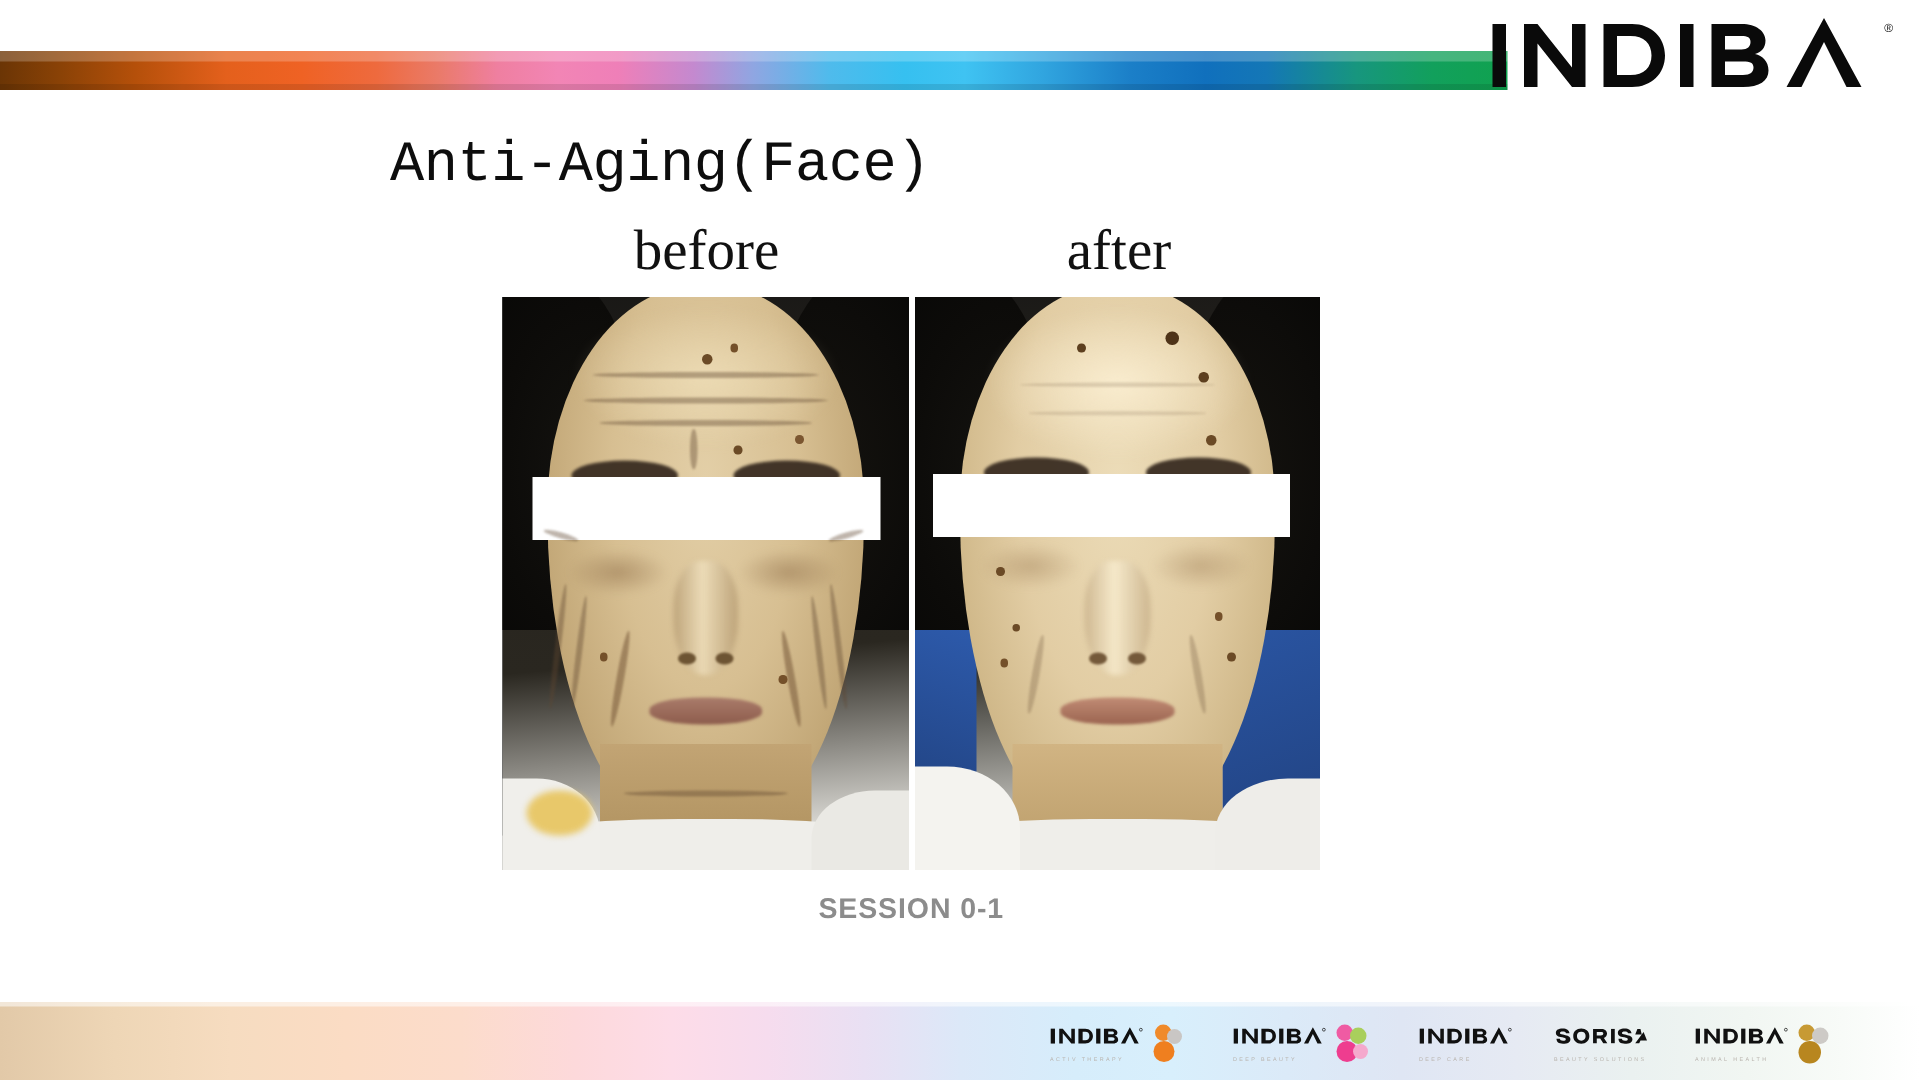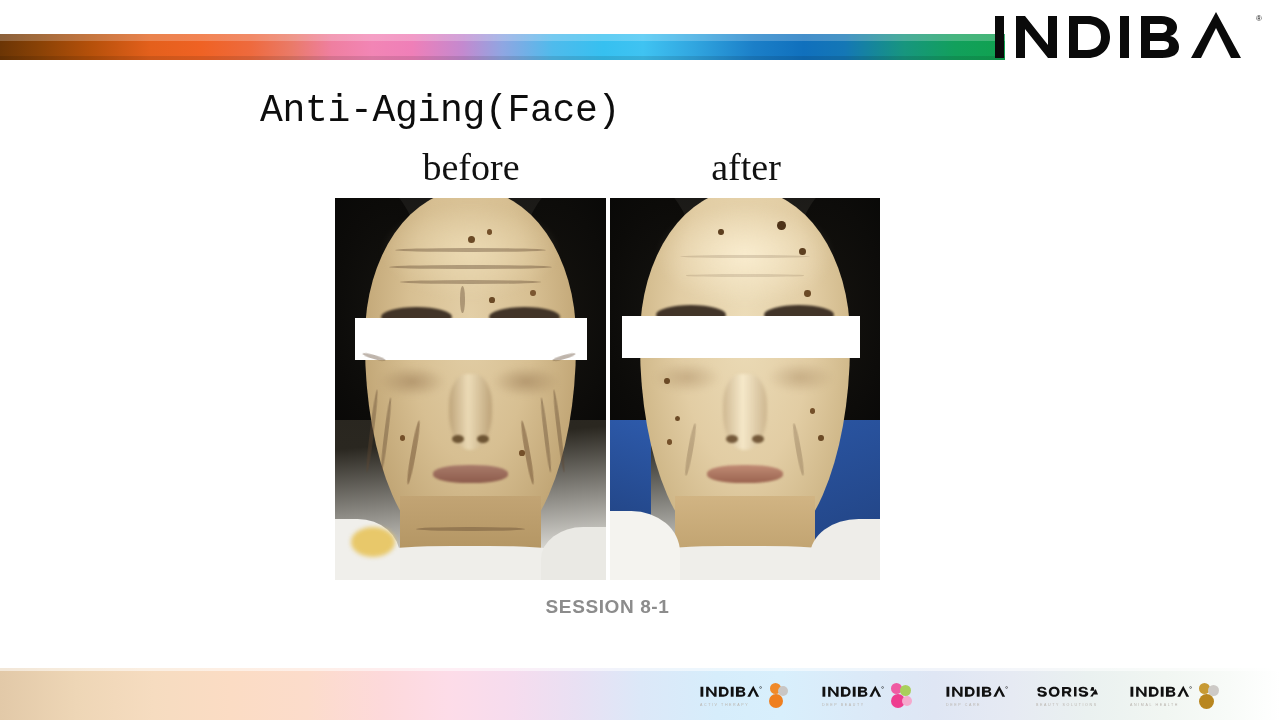--- a/index.html
+++ b/index.html
@@ -355,21 +355,21 @@
     <div class="px spot" style="left:74%;top:55%;width:2%;height:1.5%;background:#74502a;"></div>
     <div class="px spot" style="left:77%;top:62%;width:2.2%;height:1.7%;background:#6b4a26;"></div>
     <div class="px spot" style="left:53%;top:88%;width:1.8%;height:1.3%;background:#6b4a26;"></div>
 
     <div class="px neck" style="background:linear-gradient(180deg,#d1b483 0%,#bd9f6c 70%,#a98a59 100%);"></div>
     <div class="px shoulder"></div>
     <div class="px" style="left:-4%;bottom:0;width:30%;height:18%;background:#f4f3ef;border-radius:0 60% 0 0;"></div>
     <div class="px" style="right:-4%;bottom:0;width:30%;height:16%;background:#eeede9;border-radius:60% 0 0 0;"></div>
   </div>
 
-  <div class="session">SESSION  8-1</div>
+  <div class="session">SESSION  0-1</div>
 
   <div class="footer-gradient">
     <div class="ftop"></div>
   </div>
 
   <div class="footer-logos">
 
     <div class="flogo f1">
       <div class="flogo-txt">
         <div class="flogo-name">

